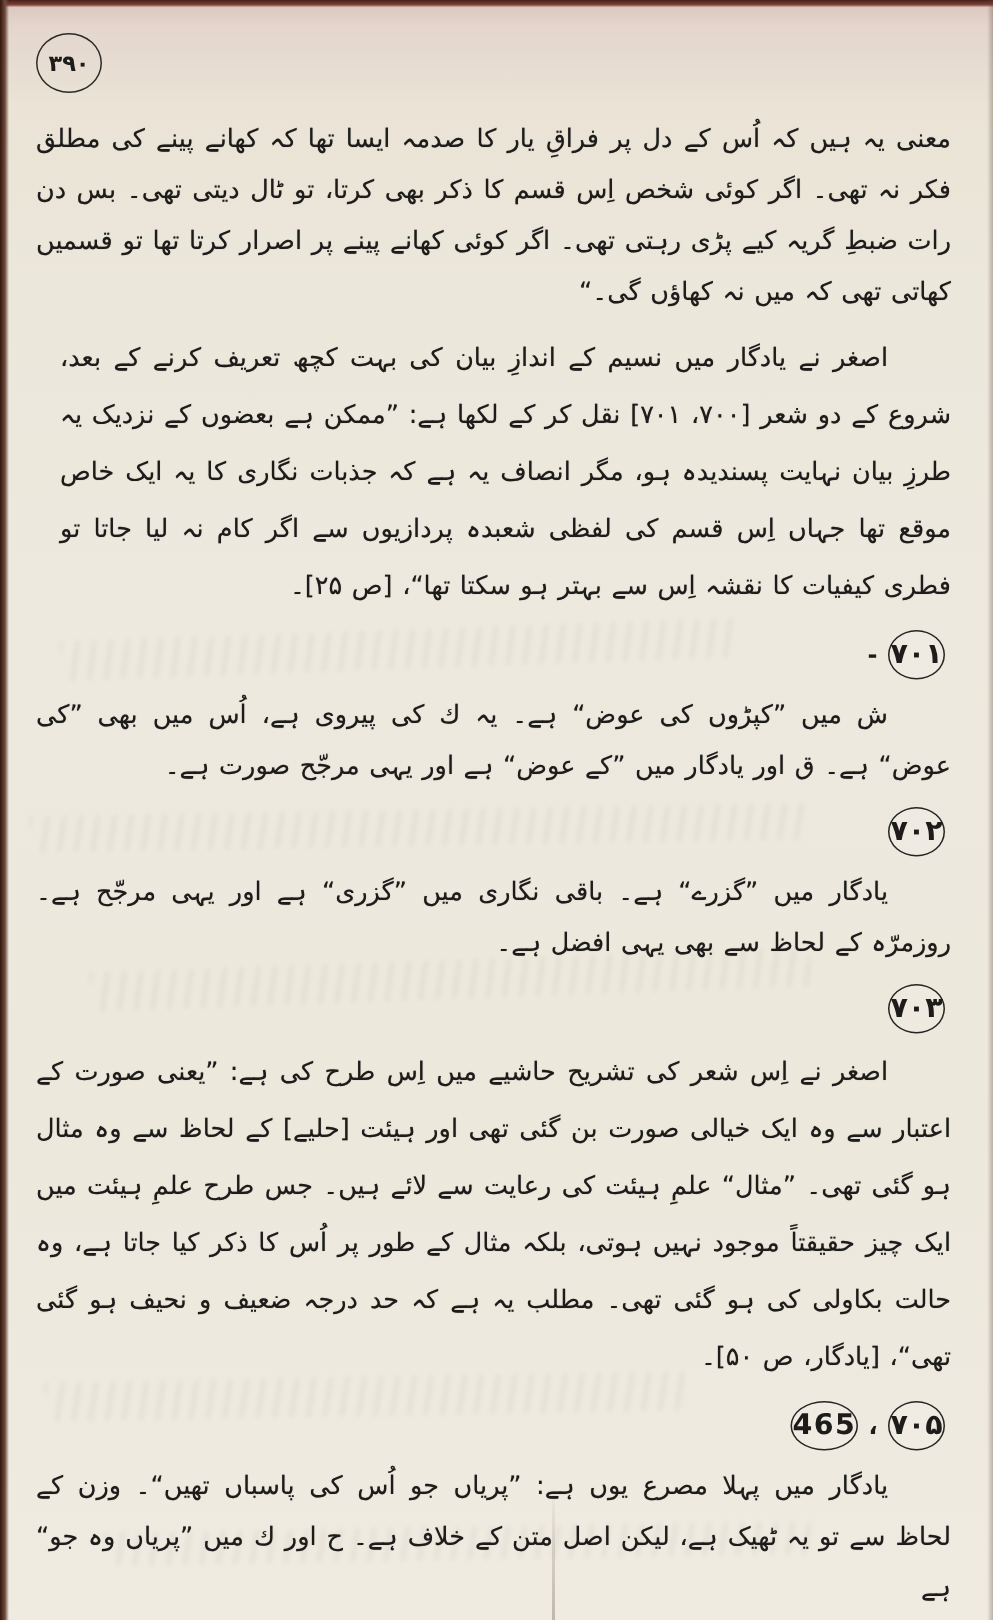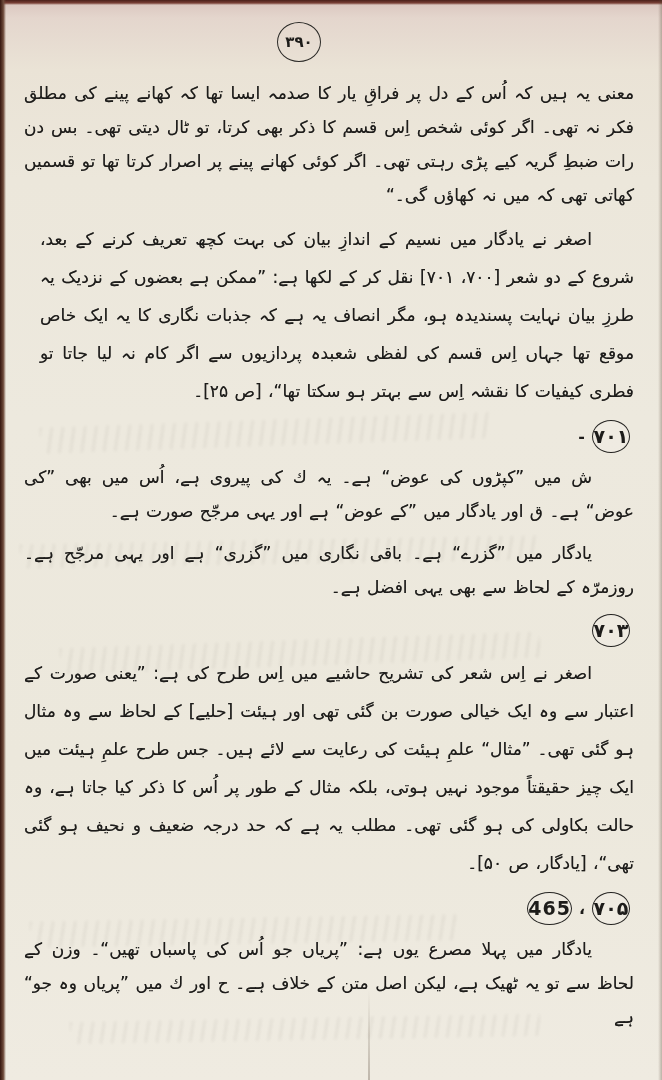--- a/index.html
+++ b/index.html
@@ -29,21 +29,21 @@
   .smudge{position:absolute;pointer-events:none;opacity:.16;filter:blur(1.6px);
     background:repeating-linear-gradient(100deg,rgba(72,62,52,.55) 0 2px,transparent 2px 11px);}
   .sm1{top:420px;left:40px;width:450px;height:26px;transform:rotate(-2deg);}
   .sm2{top:540px;left:20px;width:520px;height:24px;transform:rotate(-1deg);}
   .sm3{top:640px;left:60px;width:480px;height:26px;transform:rotate(-2deg);}
   .sm4{top:918px;left:30px;width:430px;height:26px;transform:rotate(-1deg);}
   .sm5{top:1018px;left:70px;width:470px;height:22px;transform:rotate(-1deg);}
 
   .inner{position:relative;padding:22px 28px 0 24px;}
 
-  .pageno-row{text-align:center;margin:0 60px 14px 0;}
+  .pageno-row{text-align:left;margin:0 60px 14px 0;}
   .pageno{
     display:inline-flex;align-items:center;justify-content:center;
     width:42px;height:38px;border:1.8px solid #2c2b28;border-radius:50%;
     font-size:15px;font-weight:bold;letter-spacing:1px;
   }
 
   .para{
     font-size:17px;line-height:34px;
     text-align:justify;
     margin:0 0 8px 0;
@@ -89,20 +89,23 @@
 
     <p class="para p2 indent">اصغر نے یادگار میں نسیم کے اندازِ بیان کی بہت کچھ تعریف کرنے کے بعد، شروع کے دو شعر [۷۰۰، ۷۰۱] نقل کر کے لکھا ہے: ”ممکن ہے بعضوں کے نزدیک یہ طرزِ بیان نہایت پسندیدہ ہو، مگر انصاف یہ ہے کہ جذبات نگاری کا یہ ایک خاص موقع تھا جہاں اِس قسم کی لفظی شعبدہ پردازیوں سے اگر کام نہ لیا جاتا تو فطری کیفیات کا نقشہ اِس سے بہتر ہو سکتا تھا“، [ص ۲۵]۔</p>
 
     <div class="section-row">
       <span class="badge">۷۰۱</span>
       <span class="dash">-</span>
     </div>
 
     <p class="para indent">ش میں ”کپڑوں کی عوض“ ہے۔ یہ ك کی پیروی ہے، اُس میں بھی ”کی عوض“ ہے۔ ق اور یادگار میں ”کے عوض“ ہے اور یہی مرجّح صورت ہے۔</p>
 
+    <div class="section-row">
+      <span class="badge">۷۰۲</span>
+    </div>
 
     <p class="para indent">یادگار میں ”گزرے“ ہے۔ باقی نگاری میں ”گزری“ ہے اور یہی مرجّح ہے۔ روزمرّہ کے لحاظ سے بھی یہی افضل ہے۔</p>
 
     <div class="section-row">
       <span class="badge">۷۰۳</span>
     </div>
 
     <p class="para p5 indent">اصغر نے اِس شعر کی تشریح حاشیے میں اِس طرح کی ہے: ”یعنی صورت کے اعتبار سے وہ ایک خیالی صورت بن گئی تھی اور ہیئت [حلیے] کے لحاظ سے وہ مثال ہو گئی تھی۔ ”مثال“ علمِ ہیئت کی رعایت سے لائے ہیں۔ جس طرح علمِ ہیئت میں ایک چیز حقیقتاً موجود نہیں ہوتی، بلکہ مثال کے طور پر اُس کا ذکر کیا جاتا ہے، وہ حالت بکاولی کی ہو گئی تھی۔ مطلب یہ ہے کہ حد درجہ ضعیف و نحیف ہو گئی تھی“، [یادگار، ص ۵۰]۔</p>
 
     <div class="section-row">

